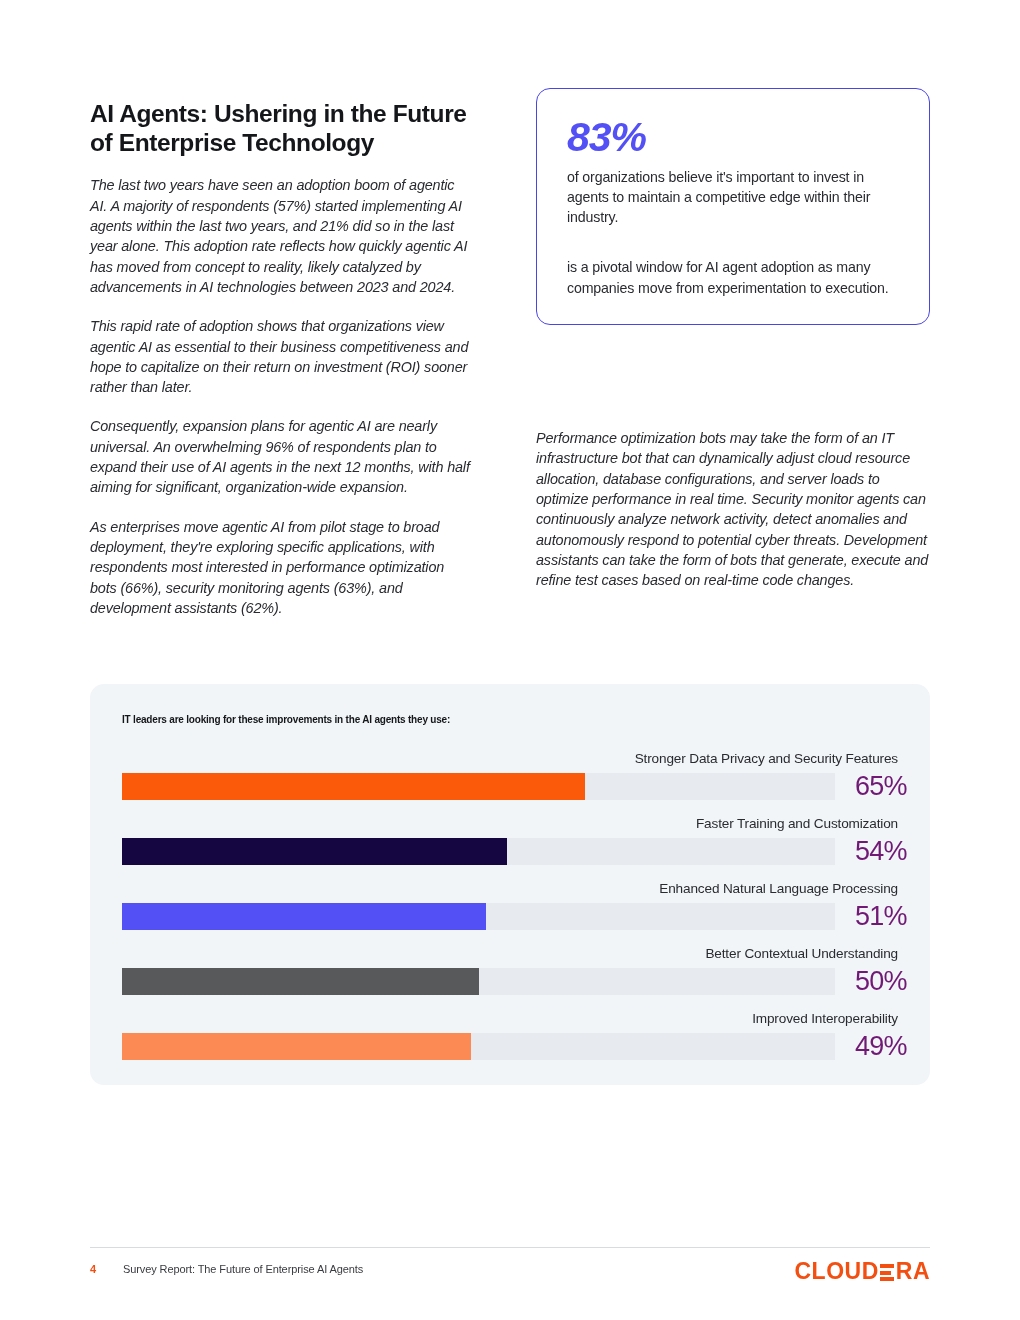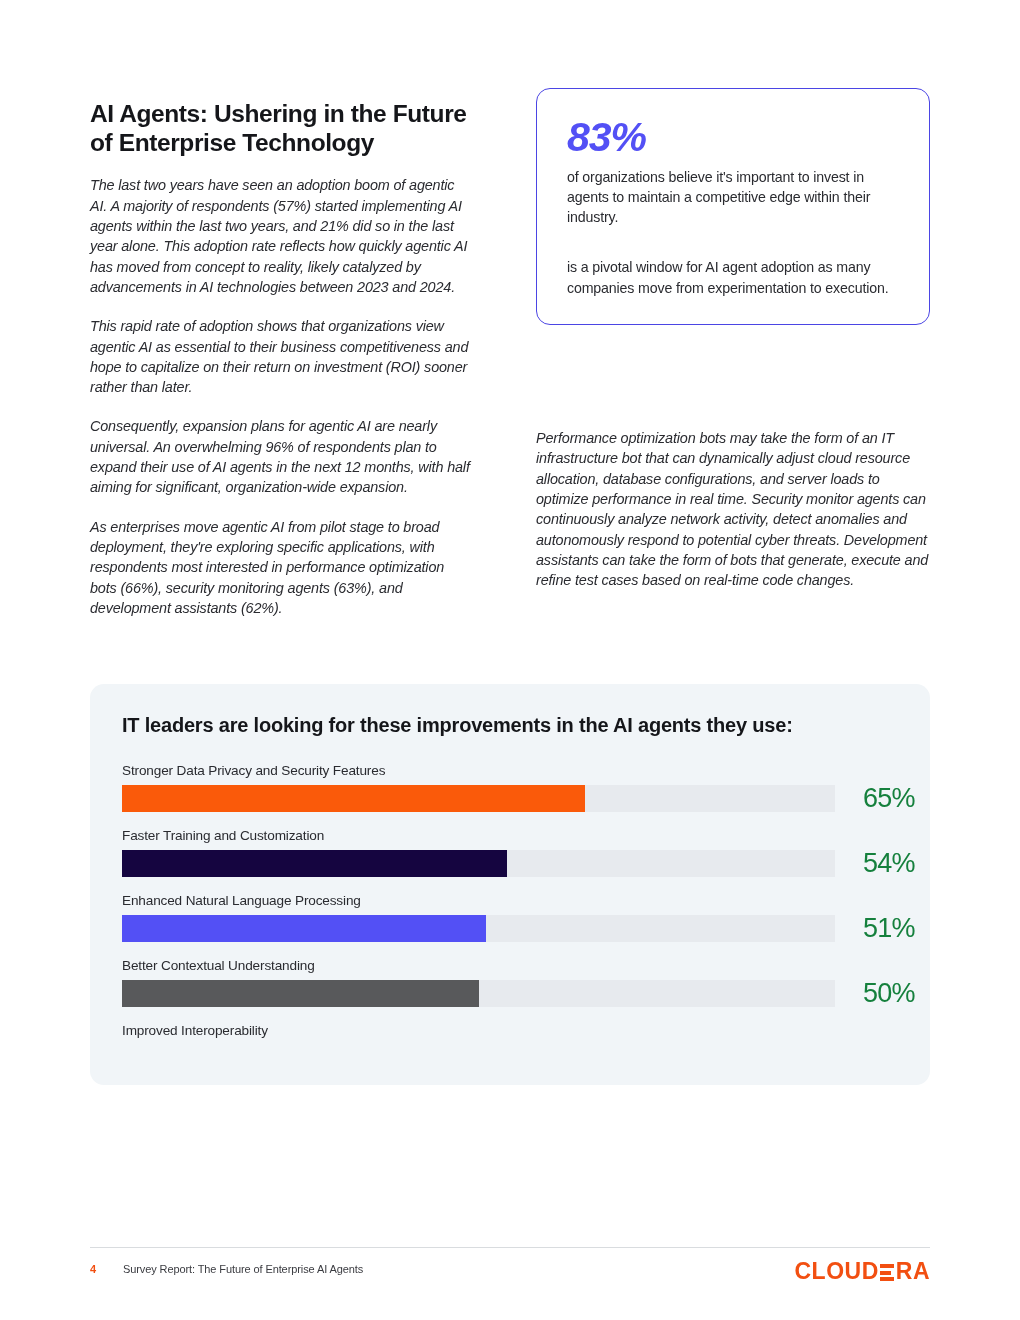--- a/index.html
+++ b/index.html
@@ -99,27 +99,27 @@
     left: 90px;
     top: 684px;
     width: 840px;
     height: 401px;
     box-sizing: border-box;
     background: #f1f5f8;
     border-radius: 14px;
     padding: 30px 32px 0 32px;
   }
   .chart-title {
-    font-size: 20px;
+    font-size: 10px;
     font-weight: 700;
     color: #15161a;
     letter-spacing: -0.2px;
     margin: 0 0 26px 0;
   }
-  .bar-row { margin-bottom: 14px; }
+  .bar-row { margin-bottom: 14px; text-align: right; }
   .bar-label {
     font-size: 13.6px;
     color: #2a2b30;
     letter-spacing: -0.15px;
     margin-bottom: 5px;
   }
   .bar-line {
     display: flex;
     align-items: center;
   }
@@ -131,23 +131,23 @@
     flex: 0 0 auto;
   }
   .bar-fill {
     position: absolute;
     left: 0;
     top: 0;
     bottom: 0;
   }
   .bar-value {
     font-size: 27px;
-    color: #15803d;
+    color: #701a75;
     letter-spacing: -0.8px;
-    margin-left: 28px;
+    margin-left: 20px;
     white-space: nowrap;
   }
 
   
   .footer-rule {
     position: absolute;
     left: 90px;
     top: 1247px;
     width: 840px;
     height: 1px;
@@ -267,20 +267,26 @@
           <div class="bar-label">Better Contextual Understanding</div>
           <div class="bar-line">
             <div class="bar-track" style="background: rgb(231, 234, 238);">
               <div class="bar-fill" style="width: 50%; background: rgb(88, 89, 91);"></div>
             </div>
             <div class="bar-value">50%</div>
           </div>
         </div>
         <div class="bar-row">
           <div class="bar-label">Improved Interoperability</div>
+          <div class="bar-line">
+            <div class="bar-track" style="background: rgb(231, 234, 238);">
+              <div class="bar-fill" style="width: 49%; background: rgb(252, 138, 85);"></div>
+            </div>
+            <div class="bar-value">49%</div>
+          </div>
         </div>
       </div>
   </div>
 
   <div class="footer-rule"></div>
   <div class="footer">
     <div class="footer-page">4</div>
     <div class="footer-text">Survey Report: The Future of Enterprise AI Agents</div>
     <div class="logo">
       <span>CLOUD</span>

